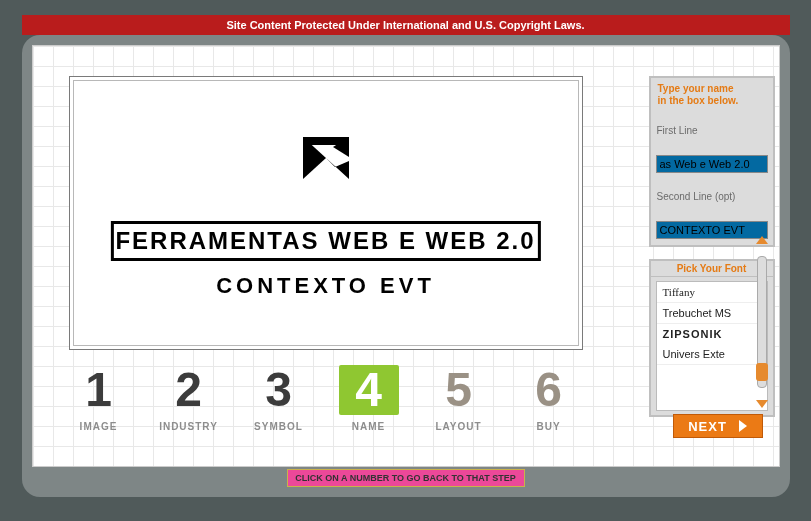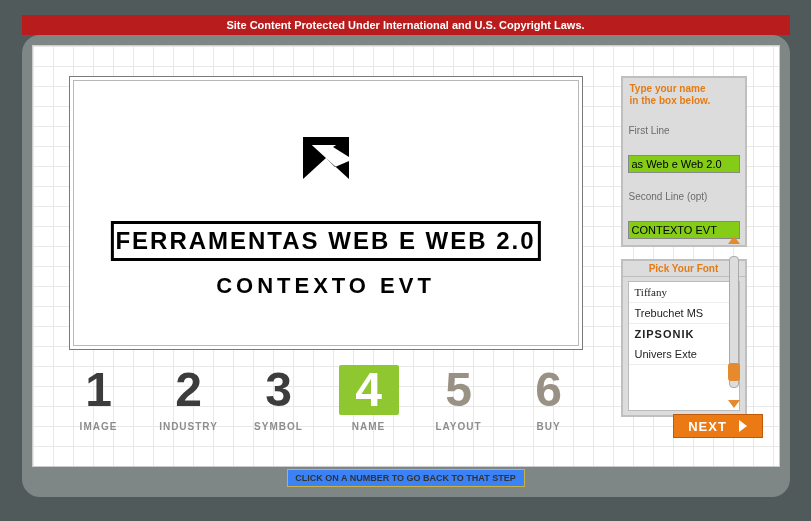--- a/index.html
+++ b/index.html
@@ -19,25 +19,25 @@
   .preview-inner{position:absolute;left:3px;top:3px;right:3px;bottom:3px;border:1px solid #b8b8b8;}
   .logo-sym{position:absolute;left:50%;top:56px;transform:translateX(-50%);}
   .logo-sym svg{display:block}
   .line1box{position:absolute;left:50%;top:140px;transform:translateX(-50%);
     border:3px solid #000;padding:4px 2px;white-space:nowrap;
     font:bold 24px/1.1 Arial;letter-spacing:2px;color:#000;}
   .line2{position:absolute;left:50%;top:194px;transform:translateX(-50%);
     font:bold 22px/1 Arial;letter-spacing:4px;color:#000;}
 
   
-  .rpanel{position:absolute;right:32px;top:30px;width:126px;}
+  .rpanel{position:absolute;right:4px;top:30px;width:126px;}
   .box{border:2px solid #bfbfbf;background:#dcdcdc;margin-bottom:12px;padding:4px 5px 6px;}
   .box-head{color:#e57b15;font:bold 10px Arial;line-height:12px;margin:1px 2px 4px}
   .lbl{font:10px Arial;color:#6b6b6b;margin:18px 1px}
-  .tin{width:112px;border:1px solid #888;background:#84cc16;font:11px Arial;padding:2px 3px;box-sizing:border-box}
+  .tin{width:112px;border:1px solid #888;background:#0369a1;font:11px Arial;padding:2px 3px;box-sizing:border-box}
   .pick-head{background:#dcdcdc;text-align:center;color:#e57b15;font:bold 10px Arial;padding:2px 0;margin:-4px -5px 4px;border-bottom:1px solid #bfbfbf}
   .fontlist{background:#fff;border:1px solid #bbb;height:128px;overflow:hidden}
   .fontrow{padding:4px 6px;font-size:11px;color:#222;border-bottom:1px solid #eee;white-space:nowrap;cursor:pointer}
   .f-tiff{font-family:Georgia,serif}
   .f-traj{font-family:"Times New Roman",serif;letter-spacing:1px}
   .f-treb{font-family:"Trebuchet MS",sans-serif}
   .f-univ{font-family:Arial,Helvetica,sans-serif;font-weight:500}
   .f-zip{font-family:Arial;font-weight:bold;letter-spacing:1px}
   .scroll{position:absolute;right:6px;top:160px;width:14px;height:160px;}
   .scroll .track{width:8px;margin:12px auto;height:130px;background:#ddd;border:1px solid #aaa;border-radius:4px;position:relative}
@@ -53,21 +53,21 @@
     font:bold 48px/1 Arial Narrow,Arial;color:#9a9185}
   .step.done .num{color:#3c3c3c}
   .step.active .num{background:#8fc731;color:#fff;border-radius:2px}
   .slabel{margin-top:6px;font:bold 10px Arial;color:#8d8d8d;letter-spacing:1px}
 
   
   .next{position:absolute;right:16px;bottom:28px;width:88px;height:22px;background:#eb7a15;border:1px solid #c05a08;color:#fff;display:flex;align-items:center;justify-content:center;gap:12px;font:bold 13px Arial;letter-spacing:1px;cursor:pointer}
   .next .tri{width:0;height:0;border-top:6px solid transparent;border-bottom:6px solid transparent;border-left:8px solid #fff}
 
   
-  .hint{margin:2px auto 0;width:236px;background:#3b82f6;border:1px solid #c9b24a;text-align:center;font:bold 9px Arial;color:#333;padding:3px 0}
+  .hint{margin:2px auto 0;width:236px;background:#ec4899;border:1px solid #c9b24a;text-align:center;font:bold 9px Arial;color:#333;padding:3px 0}
 </style>
 </head>
 <body>
 
 <div class="outer">
   <div class="copy-bar">Site Content Protected Under International and U.S. Copyright Laws.</div>
   <div class="frame">
     <div class="stage">
 
       <div class="preview">

